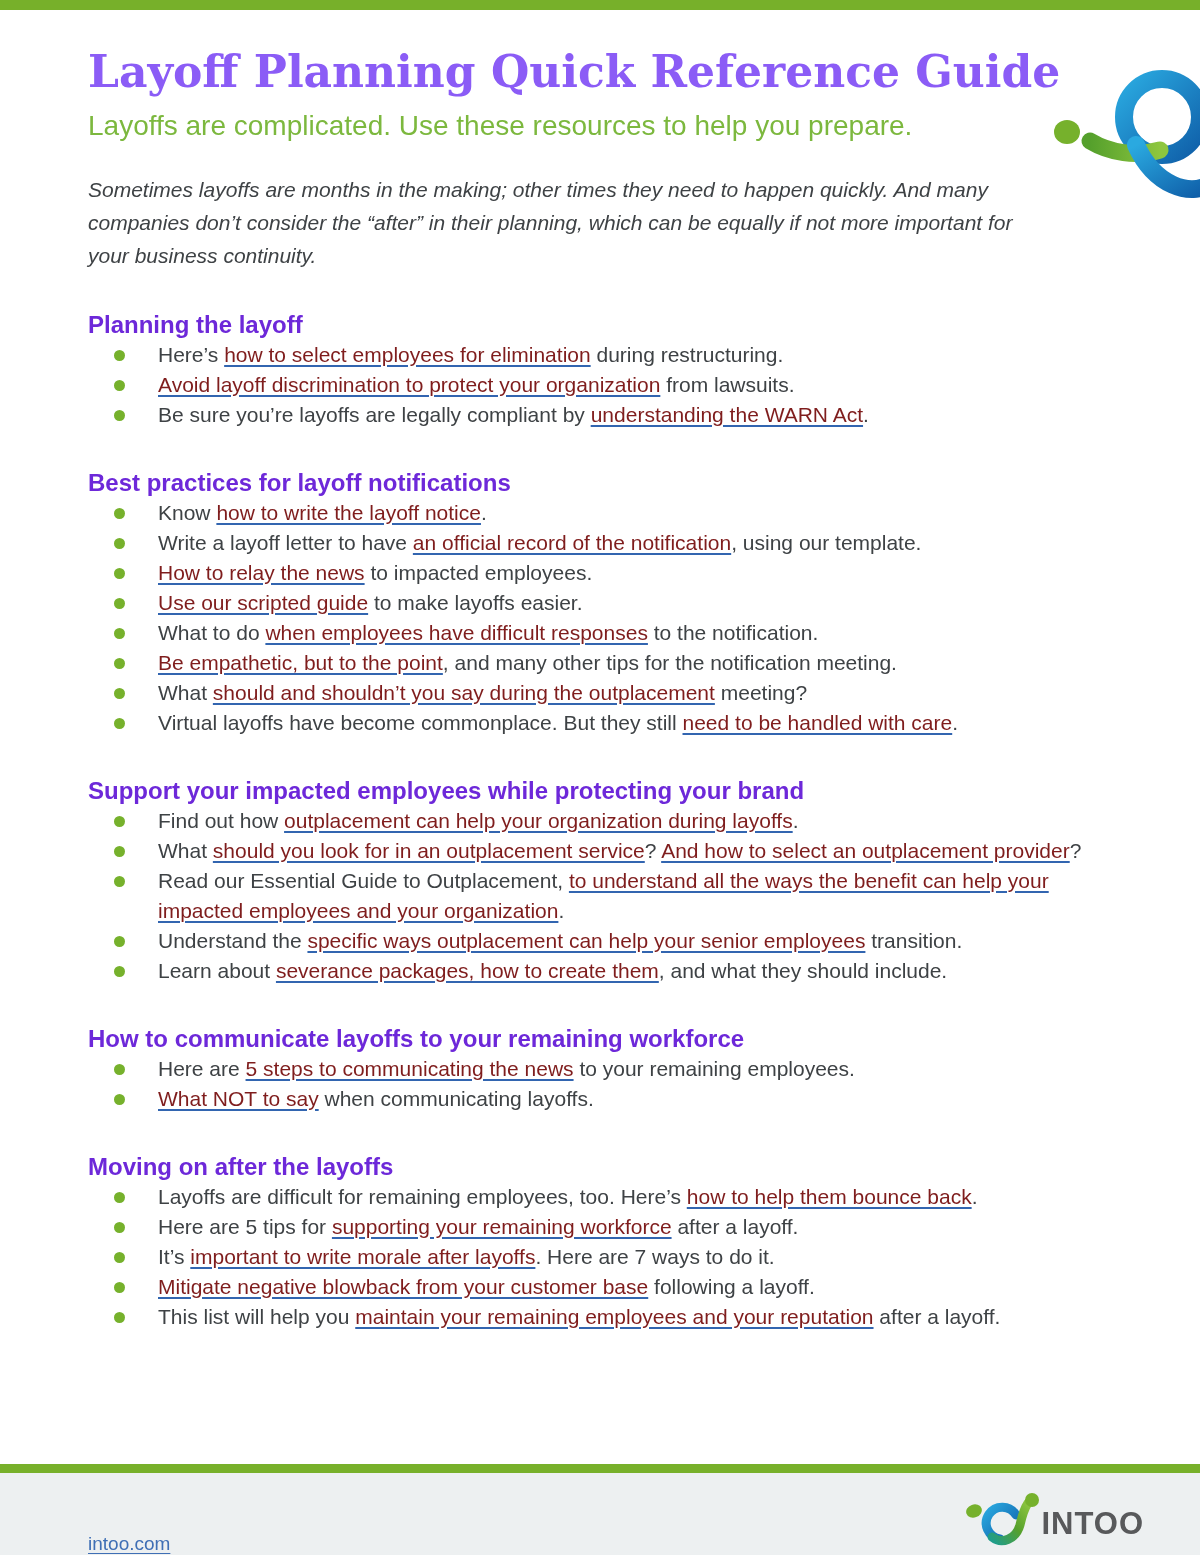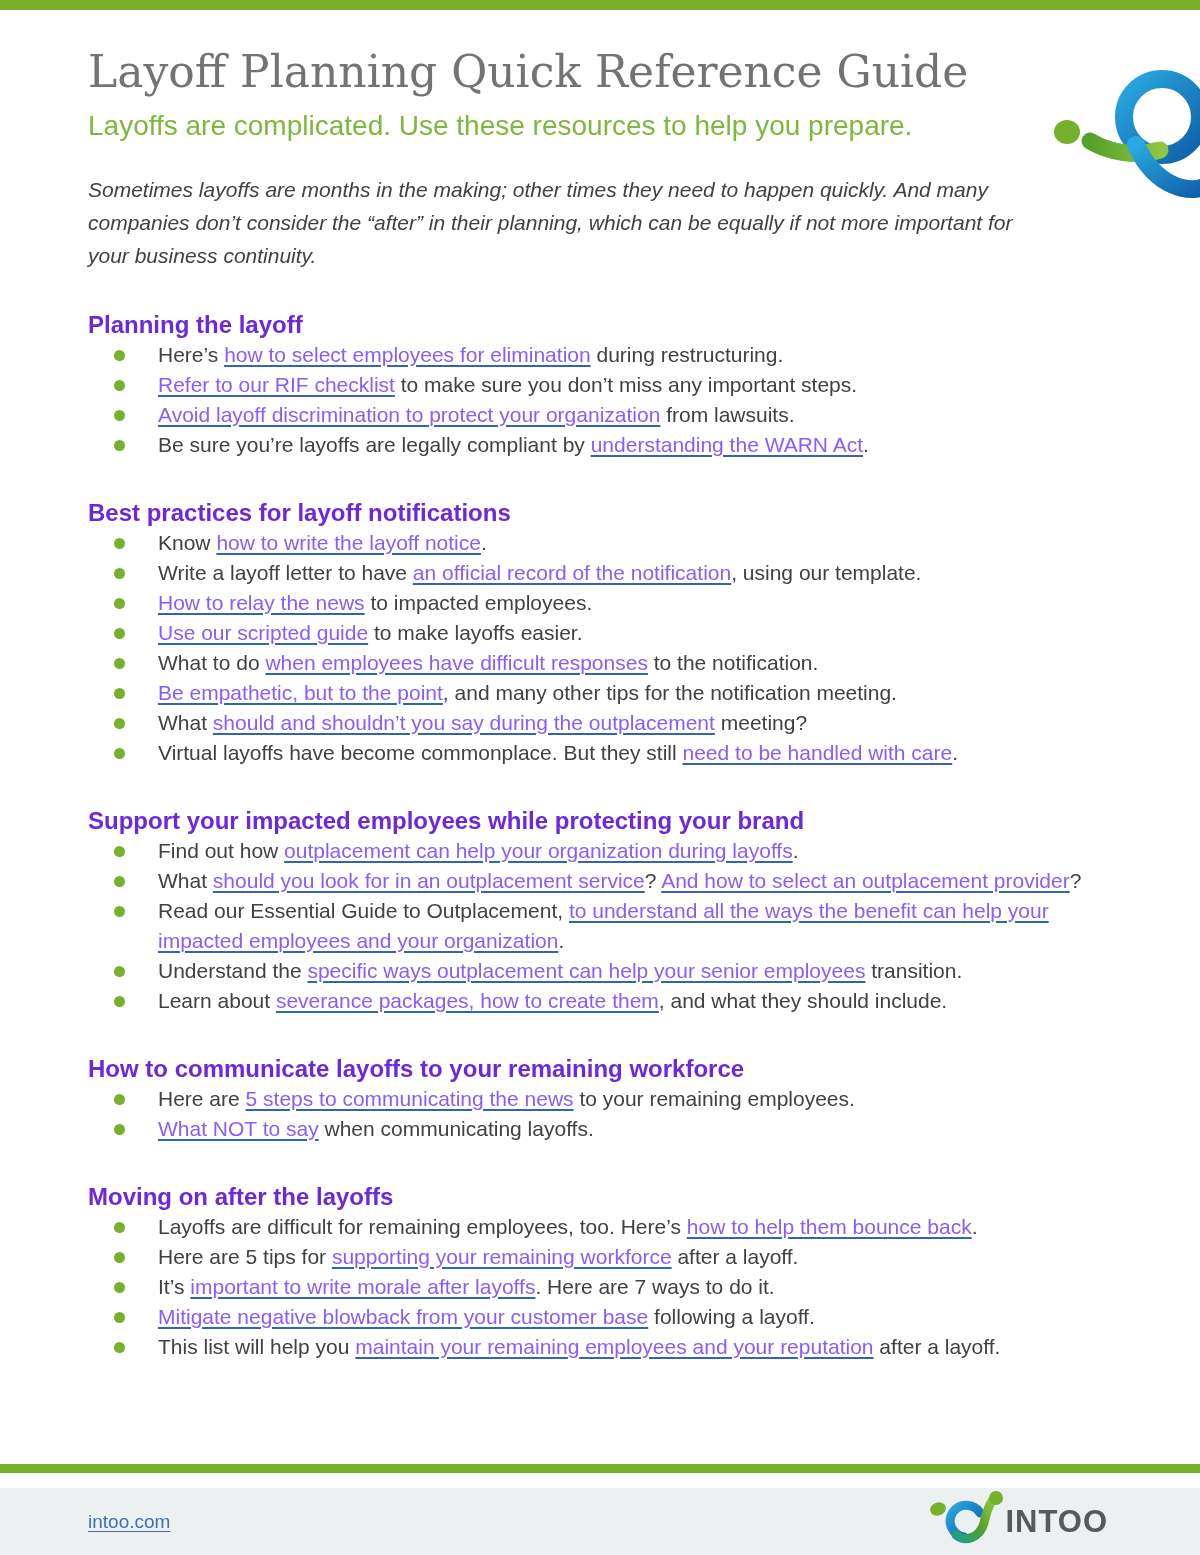--- a/index.html
+++ b/index.html
@@ -17,24 +17,24 @@
     background: #77b02a;
   }
   .content {
     position: absolute;
     left: 88px; top: 10px;
     width: 1030px;
   }
   h1.title {
     margin-top: 36px;
     font-family: "DejaVu Serif", serif;
-    font-weight: 400;
+    font-weight: 700;
     font-size: 44px;
     line-height: 1.18;
-    color: #737373;
+    color: #8b5cf6;
   }
   h2.subtitle {
     margin-top: 11px;
     font-size: 28px;
     font-weight: 400;
     line-height: 1.2;
     color: #7cb83e;
   }
   .intro p {
     margin-top: 30px;
@@ -62,21 +62,21 @@
     color: #3e4245;
   }
   .bullet-dot {
     position: absolute;
     left: 26px; top: 10px;
     width: 11px; height: 11px;
     border-radius: 50%;
     background: #76b12c;
   }
   a.doc-link {
-    color: #8b5cf6;
+    color: #7f1d1d;
     text-decoration: underline;
     text-decoration-color: #3265b0;
     text-underline-offset: 3px;
     text-decoration-thickness: 1.5px;
     cursor: pointer;
   }
   .logo-top {
     position: absolute;
     top: 55px; right: 0;
     width: 160px; height: 150px;
@@ -84,26 +84,26 @@
   }
   .footer-bar {
     position: absolute;
     left: 0; bottom: 82px;
     width: 100%; height: 9px;
     background: #77b02a;
   }
   .footer {
     position: absolute;
     left: 0; bottom: 0;
-    width: 100%; height: 67px;
+    width: 100%; height: 82px;
     background: #edf0f1;
     display: flex;
-    align-items: center;
+    align-items: flex-end;
     justify-content: space-between;
-    padding: 0 92px 0 88px;
+    padding: 0 56px 0 88px;
   }
   .footer-link {
     font-size: 19px;
     color: #3f6fb5;
     text-decoration: underline;
     text-underline-offset: 3px;
   }
   .footer-logo {
     display: flex;
     align-items: center;
@@ -146,21 +146,20 @@
   <div class="intro" id="intro">
       <p>Sometimes layoffs are months in the making; other times they need to happen quickly. And many
 companies don’t consider the “after” in their planning, which can be equally if not more important for
 your business continuity.</p>
     </div>
   <div id="sections">
       <section class="topic">
         <h3 class="section-heading">Planning the layoff</h3>
         <ul class="bullet-list">
           <li><span class="bullet-dot"></span><span>Here’s </span><a class="doc-link">how to select employees for elimination</a><span> during restructuring.</span></li>
-          <li><span class="bullet-dot"></span><a class="doc-link">Refer to our RIF checklist</a><span> to make sure you don’t miss any important steps.</span></li>
           <li><span class="bullet-dot"></span><a class="doc-link">Avoid layoff discrimination to protect your organization</a><span> from lawsuits.</span></li>
           <li><span class="bullet-dot"></span><span>Be sure you’re layoffs are legally compliant by </span><a class="doc-link">understanding the WARN Act</a><span>.</span></li>
         </ul>
       </section>
       <section class="topic">
         <h3 class="section-heading">Best practices for layoff notifications</h3>
         <ul class="bullet-list">
           <li><span class="bullet-dot"></span><span>Know </span><a class="doc-link">how to write the layoff notice</a><span>.</span></li>
           <li><span class="bullet-dot"></span><span>Write a layoff letter to have </span><a class="doc-link">an official record of the notification</a><span>, using our template.</span></li>
           <li><span class="bullet-dot"></span><a class="doc-link">How to relay the news</a><span> to impacted employees.</span></li>

